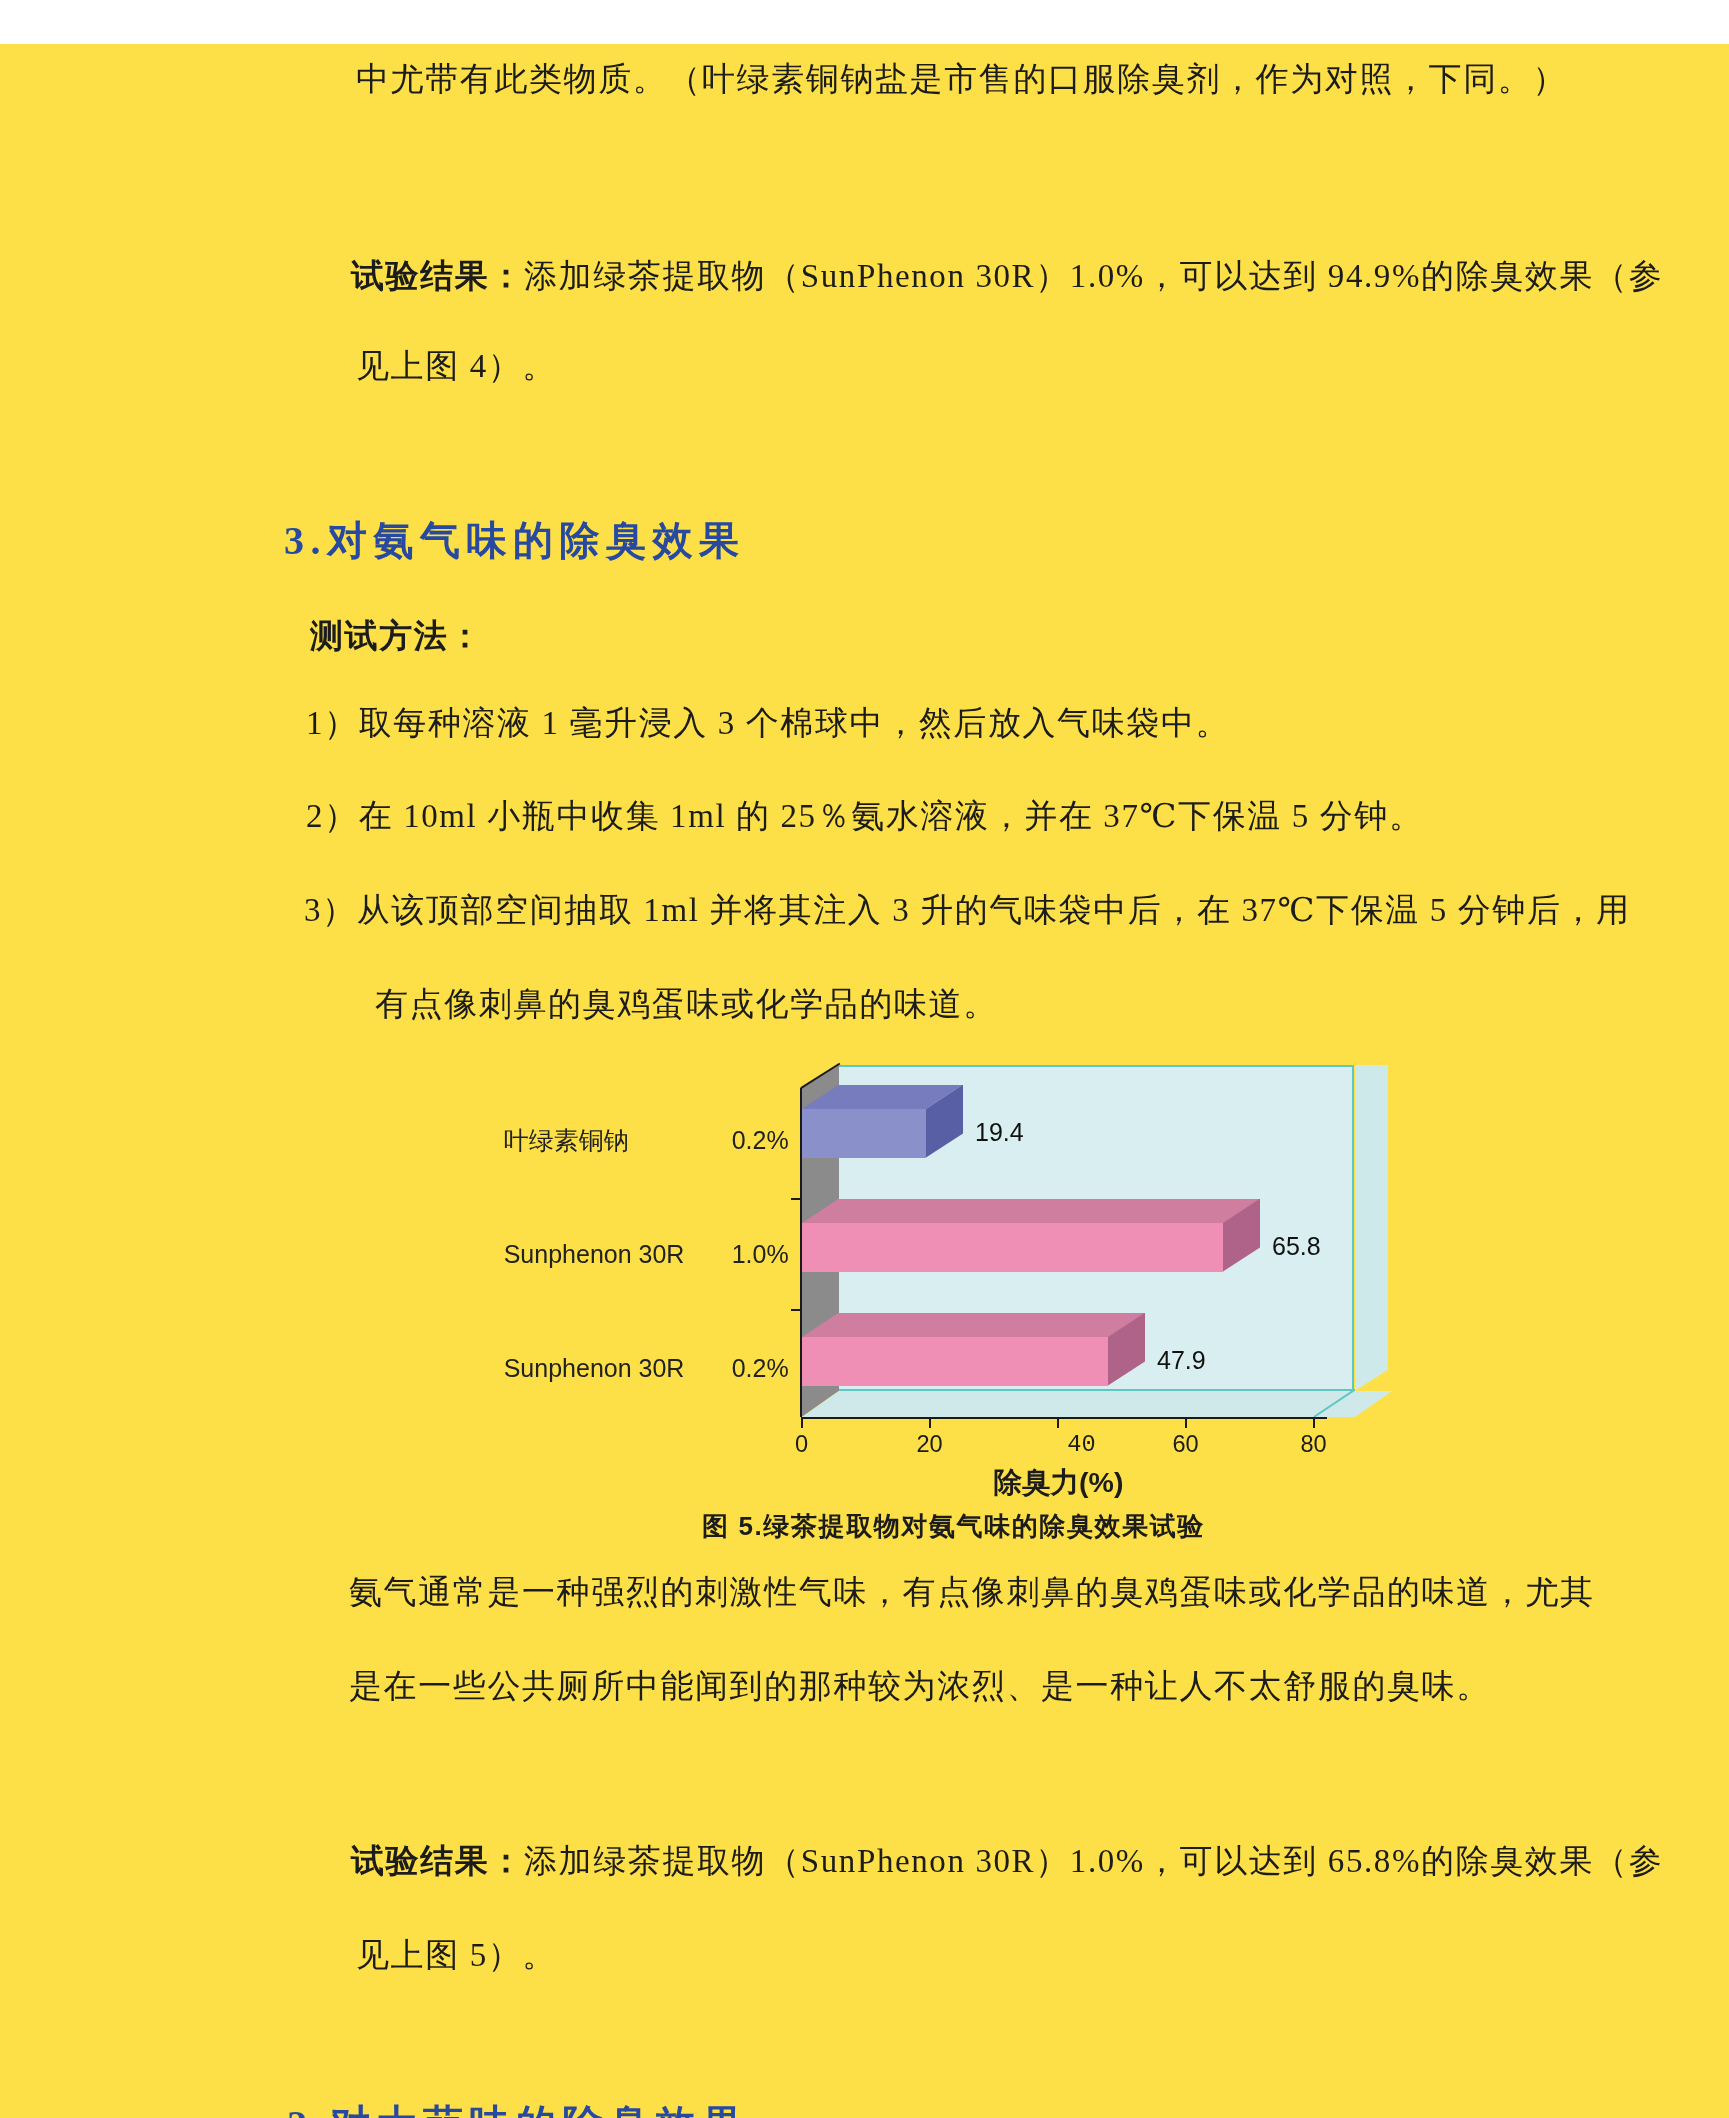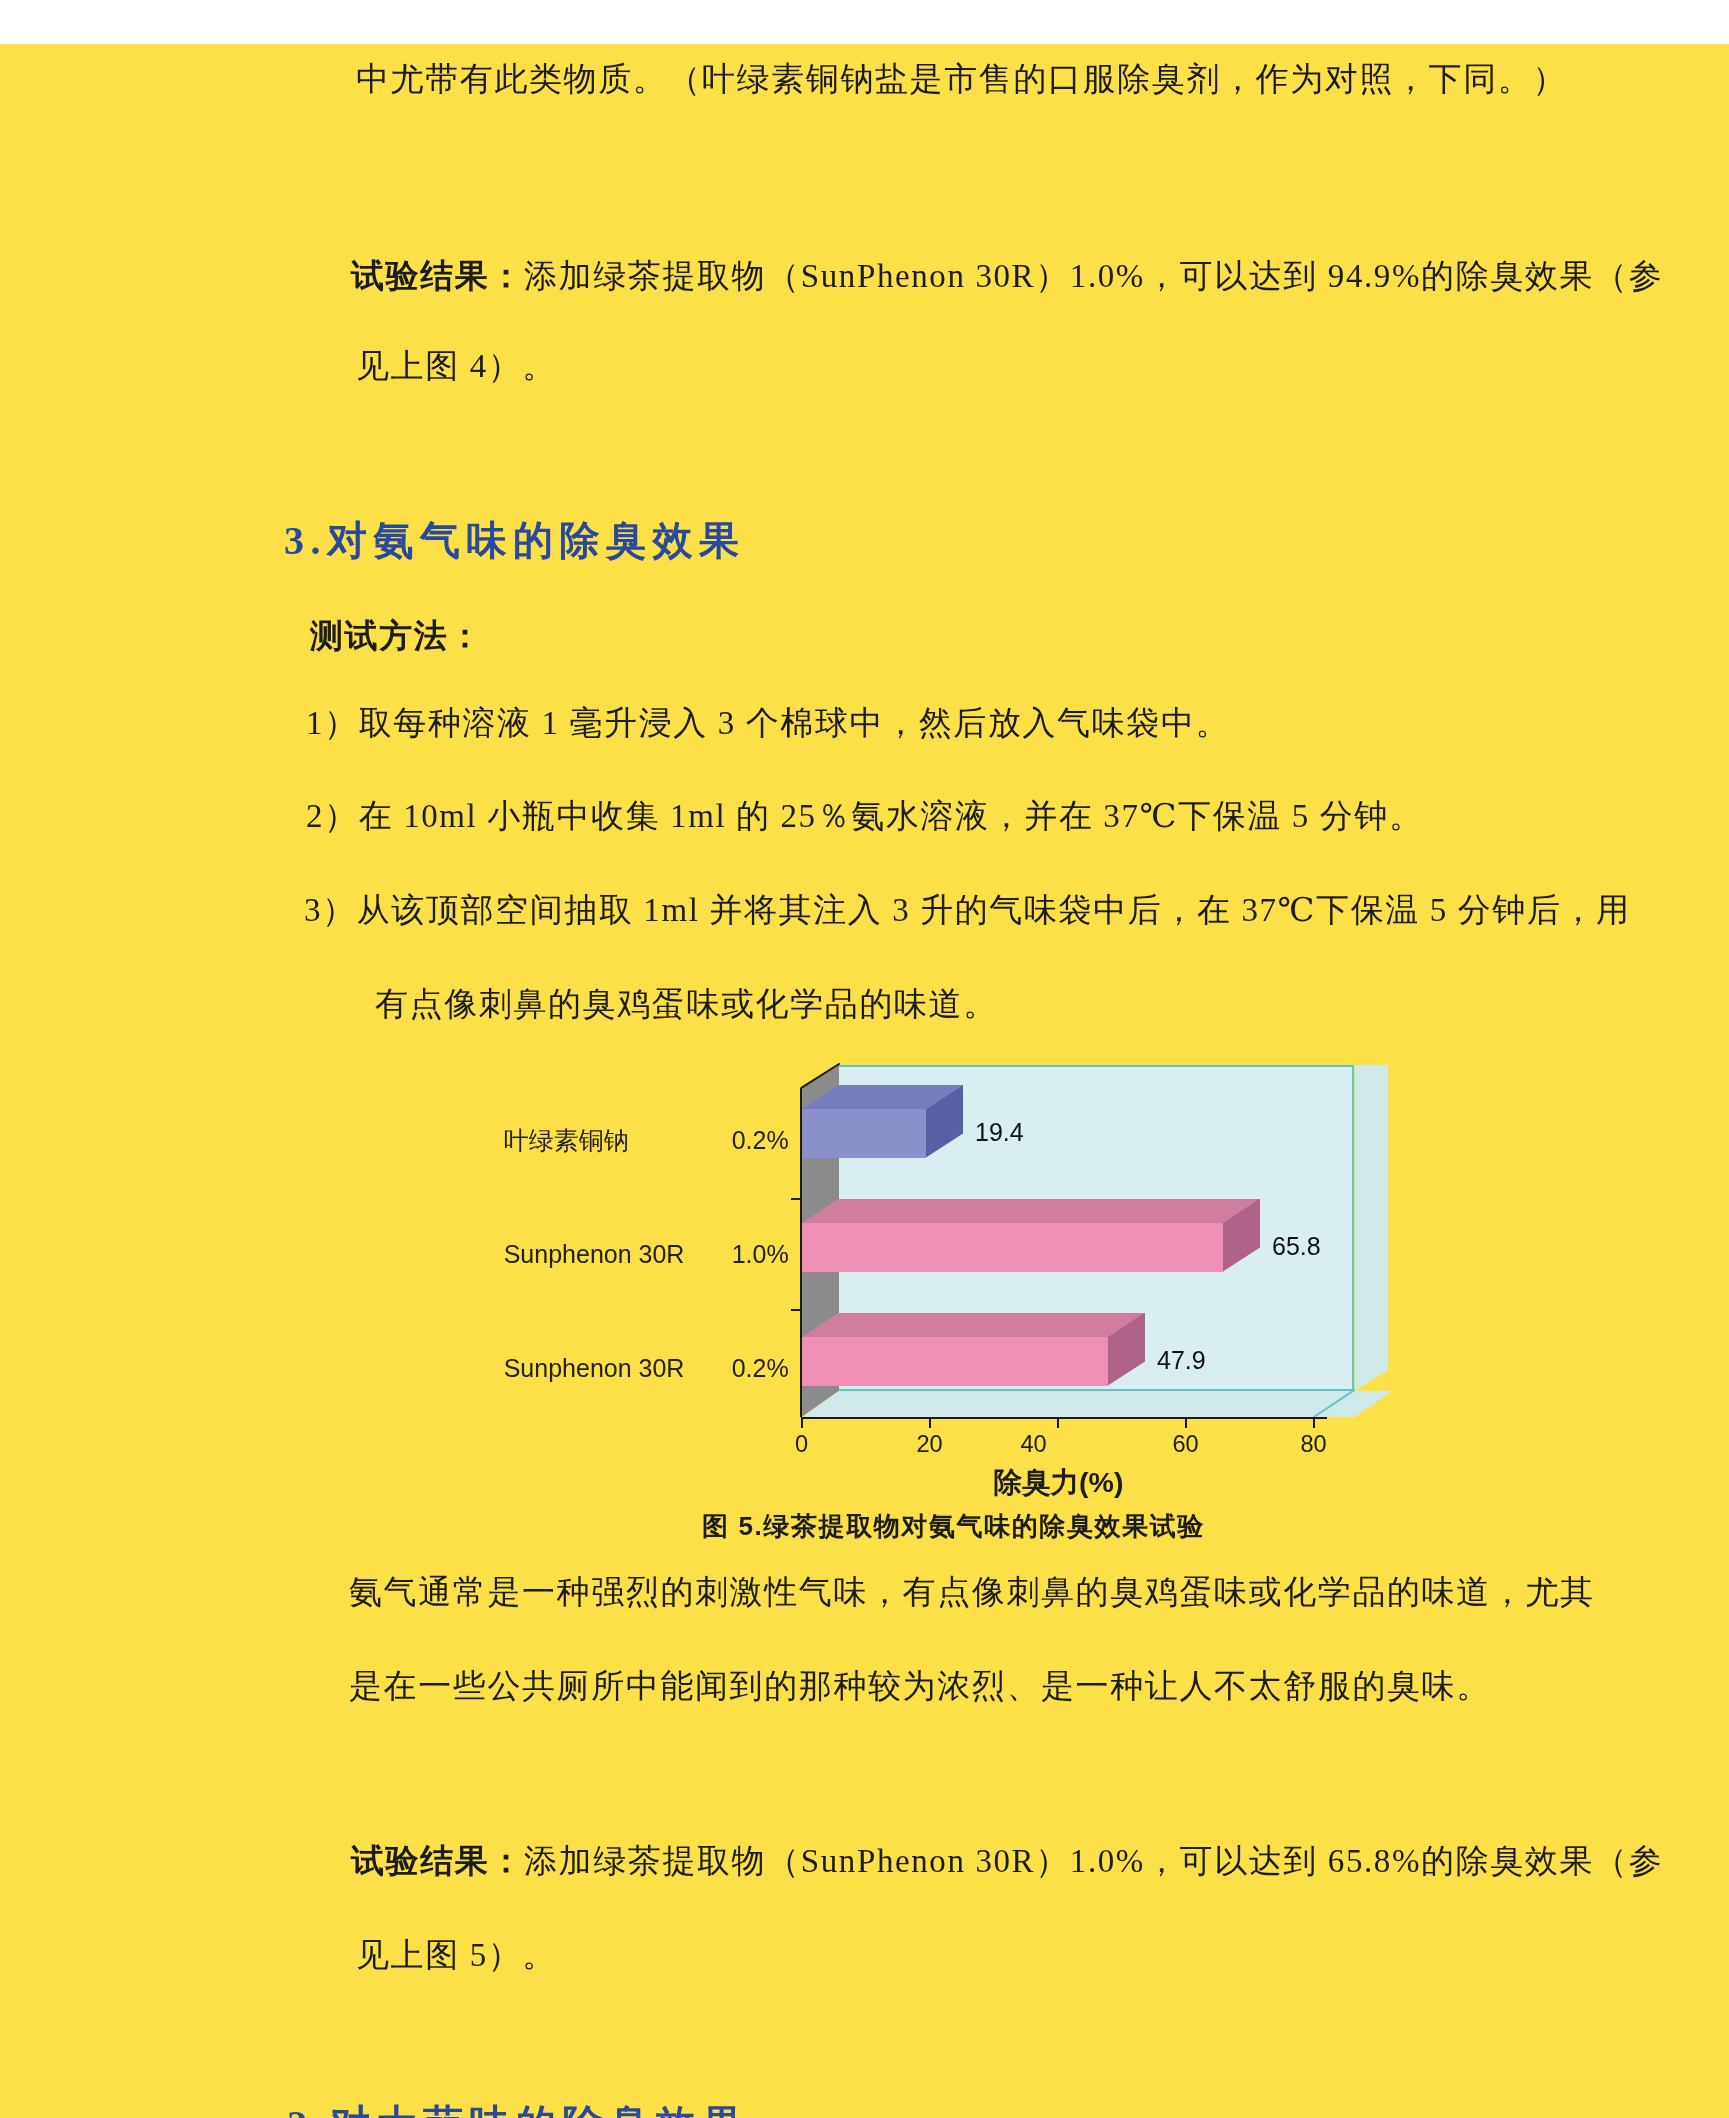--- a/index.html
+++ b/index.html
@@ -108,21 +108,21 @@
         <div class="cat-label" style="top: 300px;">
           <span>Sunphenon 30R</span>
           <span>0.2%</span>
         </div>
         <div class="val-label" style="left: 668px; top: 292px;">47.9</div>
         <div class="xtick" style="left: 312px;"></div>
         <div class="xtick-label" style="left: 280px;">0</div>
         <div class="xtick" style="left: 440px;"></div>
         <div class="xtick-label" style="left: 408px;">20</div>
         <div class="xtick" style="left: 568px;"></div>
-        <div class="xtick-label" style="left: 512px;">40</div>
+        <div class="xtick-label" style="left: 560px; font-family: Liberation Mono, monospace;">40</div>
         <div class="xtick" style="left: 696px;"></div>
         <div class="xtick-label" style="left: 664px;">60</div>
         <div class="xtick" style="left: 824px;"></div>
         <div class="xtick-label" style="left: 792px;">80</div>
       </div>
     <div class="xaxis-title">除臭力(%)</div>
   </div>
 
   <div class="caption">图 5.绿茶提取物对氨气味的除臭效果试验</div>
 

